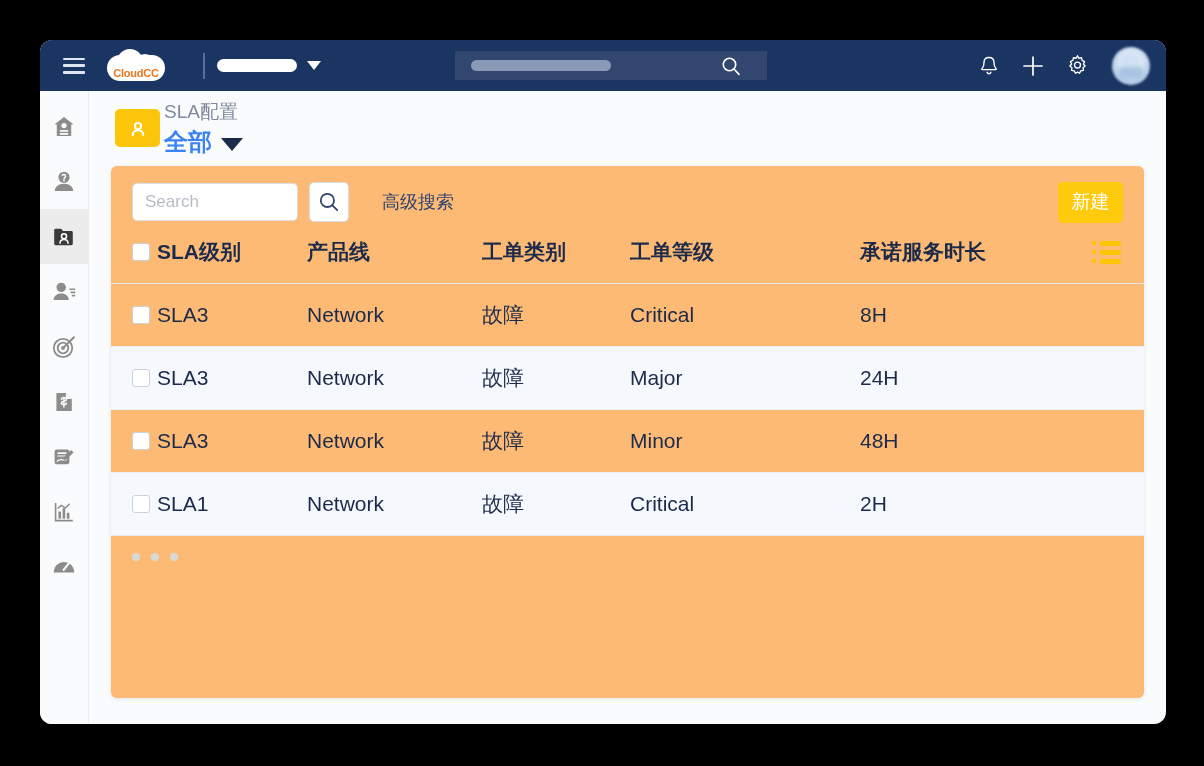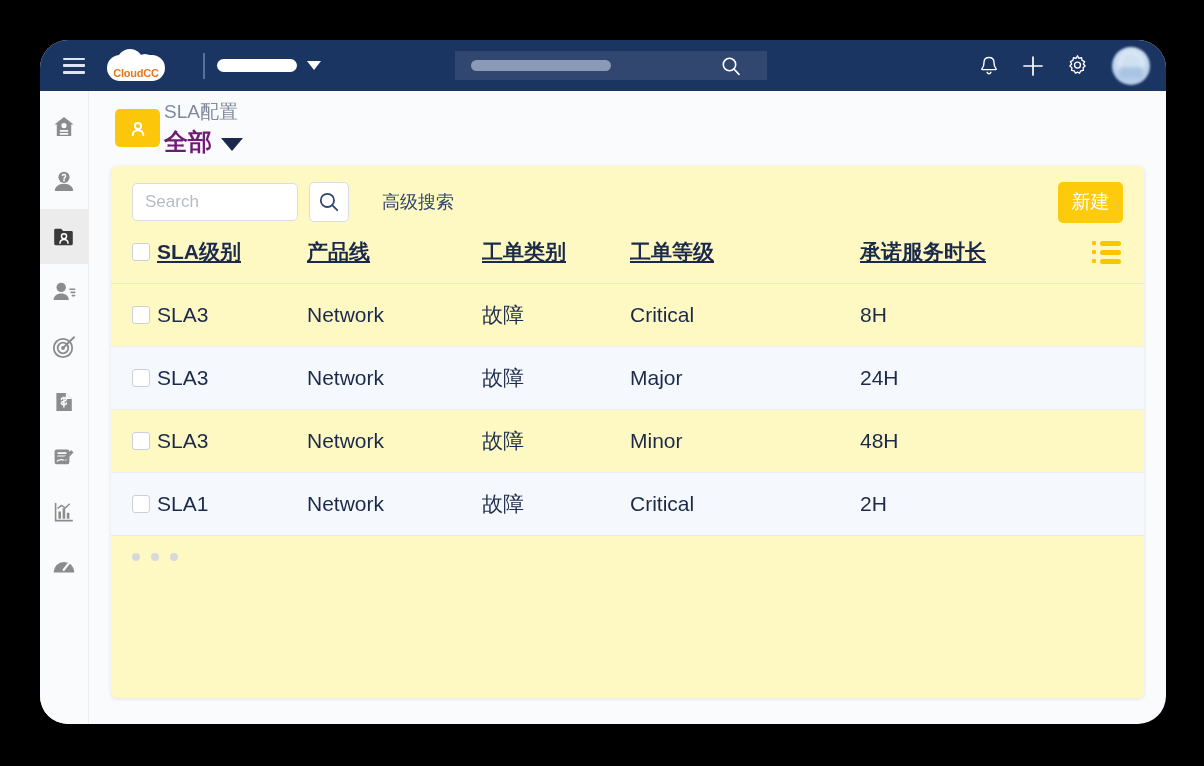--- a/index.html
+++ b/index.html
@@ -8,21 +8,21 @@
     background: #000;
     font-family: "Liberation Sans", "DejaVu Sans", sans-serif;
     overflow: hidden;
   }
 
   
   #window {
     position: absolute;
     left: 40px; top: 40px;
     width: 1126px; height: 684px;
-    border-radius: 28px;
+    border-radius: 12px;
     background: #fafbfc;
     overflow: hidden;
     box-shadow: 0 6px 24px rgba(0,0,0,.35);
   }
 
   
   #topbar {
     position: relative;
     height: 51px;
     background: #1b3563;
@@ -113,29 +113,29 @@
 
   #pagehead { display:flex; align-items:flex-start; padding-left: 4px; height:66px; }
   .folder-icon {
     width:45px; height:38px; background:#fcc60b; border-radius:5px;
     position:relative; margin-top:9px; flex:0 0 45px;
     display:flex; align-items:center; justify-content:center;
   }
   .titles { margin-left:4px; }
   .crumb { color:#7d899c; font-size:19px; line-height:24px; }
   .viewsel { display:flex; align-items:center; cursor:pointer; margin-top:2px; }
-  .viewsel .name { color:#701a75; font-size:24px; font-weight:bold; }
+  .viewsel .name { color:#3b82f6; font-size:24px; font-weight:bold; }
   .viewsel .caret {
     width:0;height:0;border-left:11px solid transparent;border-right:11px solid transparent;
     border-top:13px solid #1b2a4a; margin-left:9px; margin-top:4px;
   }
 
   
   #card {
-    background:#fef9c3; border-radius:6px;
+    background:#fdba74; border-radius:6px;
     box-shadow:0 1px 4px rgba(0,0,0,.10);
     height: 532px;
   }
 
   #toolbar { height:72px; display:flex; align-items:center; padding:0 21px; position:relative; }
   #searchinput {
     width:166px; height:38px; border:1px solid #d8dce3; border-radius:5px;
     padding:0 12px; font-size:17px; color:#1b2a4a; outline:none;
     background:#fff; font-family:inherit;
   }
@@ -150,21 +150,21 @@
     position:absolute; right:21px;
     background:#fdcb0b; color:#fff; border:none; border-radius:5px;
     width:65px; height:41px; font-size:19px; cursor:pointer;
     font-family:inherit;
   }
 
   
   table { width:100%; border-collapse:collapse; table-layout:fixed; }
   th, td { text-align:left; color:#1b2a4a; }
   thead th {
-    font-size:21px; font-weight:bold; padding-bottom:17px; vertical-align:middle;text-decoration:underline;
+    font-size:21px; font-weight:bold; padding-bottom:17px; vertical-align:middle;
   }
   thead tr { border-bottom:1px solid #e8e8e8; }
   tbody td { font-size:21px; padding:17px 0; vertical-align:middle;margin-left:12px; }
   tbody tr { border-bottom:1px solid #efefef; }
   tbody tr.alt { background:#f5f9fd; }
   tbody tr:last-child { border-bottom:1px solid #e8e8e8; }
 
   .col-chk  { width:46px; padding-left:21px; }
   .col-a    { width:150px; }
   .col-b    { width:175px; }

